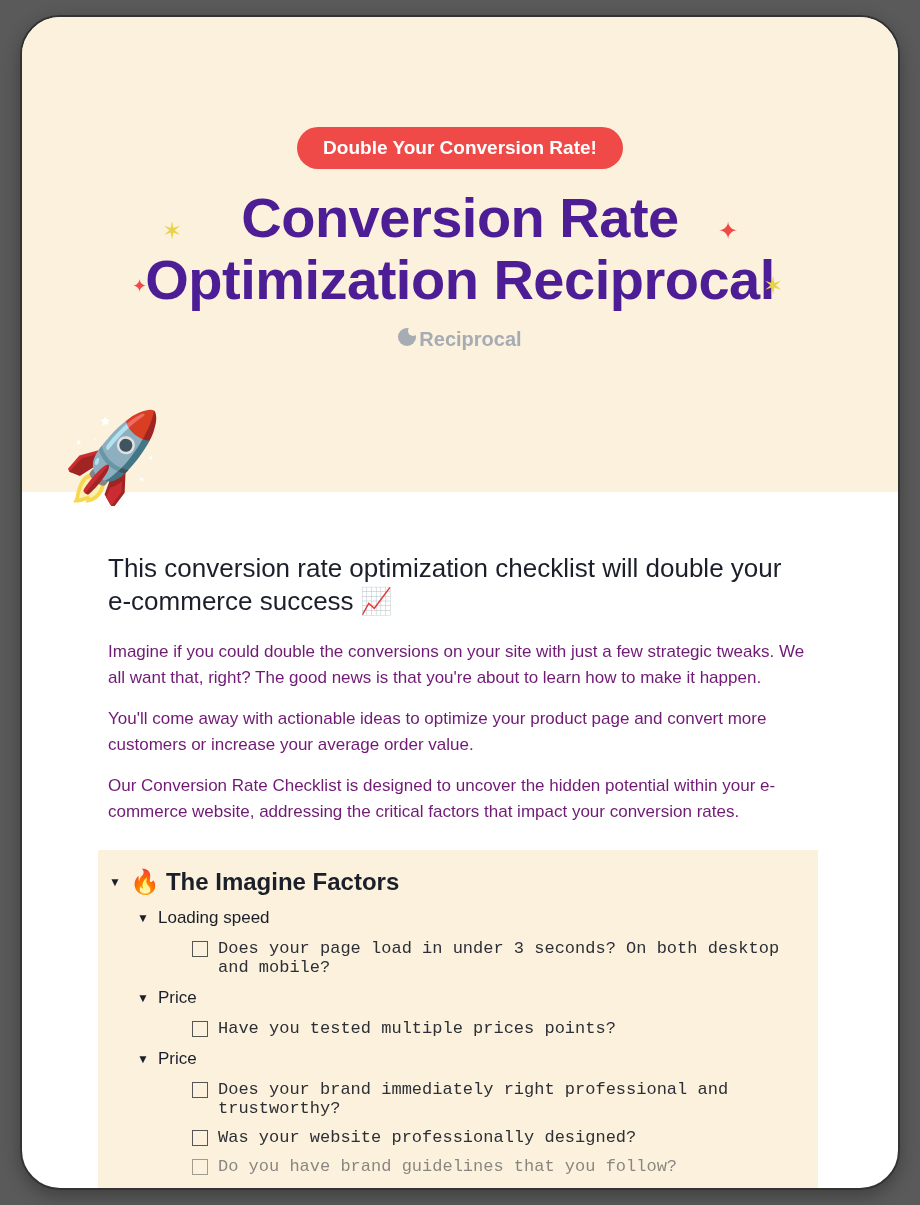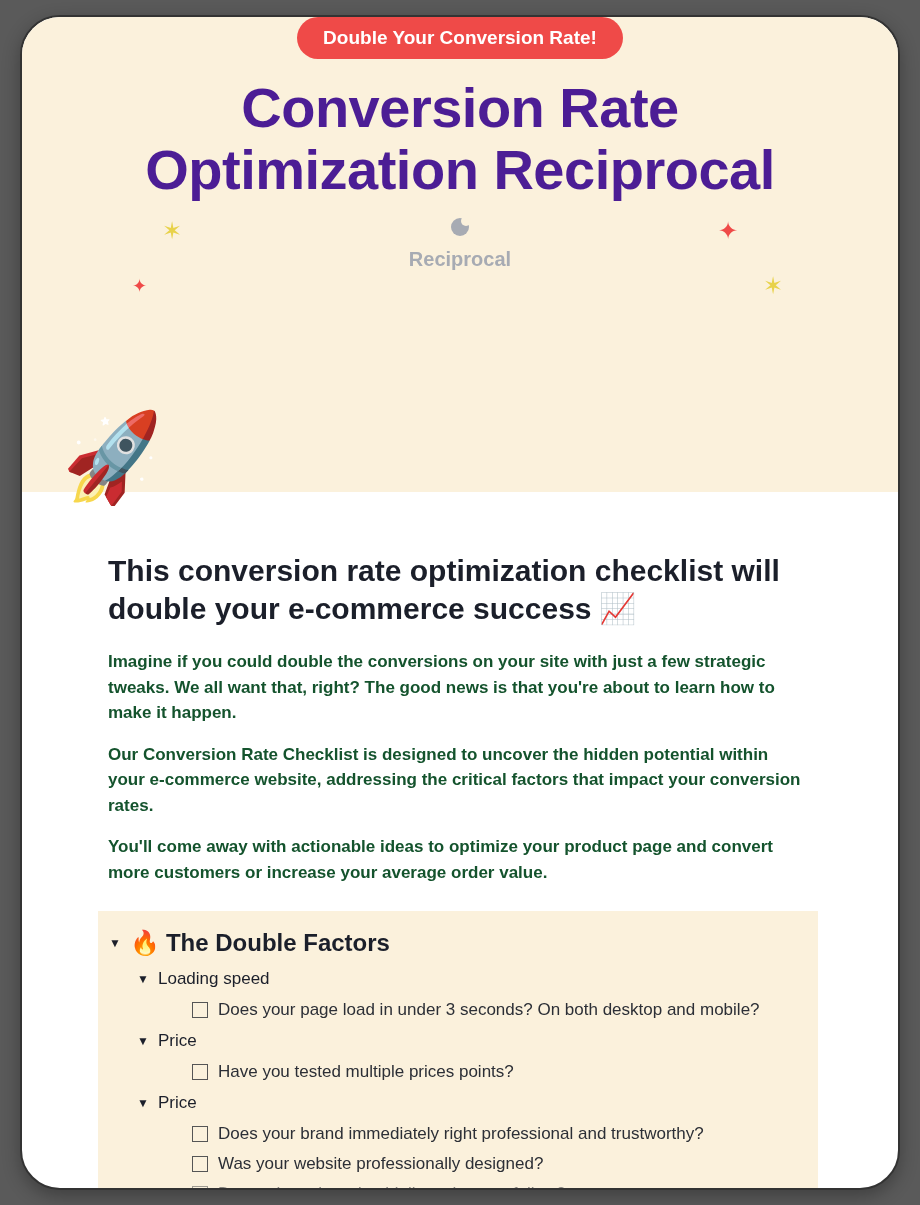--- a/index.html
+++ b/index.html
@@ -21,20 +21,21 @@
     border-radius: 40px;
     border: 2px solid #333;
     box-shadow: 0 6px 18px rgba(0,0,0,.3);
     overflow: hidden;
     position: relative;
   }
   .hero {
     background: #fbf1dc;
     height: 475px;
     position: relative;
+    padding-top: 110px;
     text-align: center;
   }
   .pill {
     display: inline-block;
     background: #ef4a48;
     color: #fff;
     font-weight: 600;
     font-size: 19px;
     padding: 10px 26px;
     border-radius: 999px;
@@ -43,26 +44,25 @@
   .hero-title {
     font-size: 56px;
     font-weight: 800;
     color: #4c1d95;
     line-height: 1.1;
     letter-spacing: -0.5px;
   }
   .brand {
     margin-top: 18px;
     display: inline-flex;
-    align-items: center;
-    gap: 12px;
+    align-items: flex-start;
+    gap: 3px;
     color: #a7abb3;
     font-weight: 600;
     font-size: 20px;
-    flex-direction: column;
   }
   .brand-icon {
     width: 18px; height: 18px;
     border-radius: 50%;
     background: #a7abb3;
     position: relative;
   }
   .brand-icon::after {
     content: "";
     position: absolute;
@@ -82,31 +82,30 @@
     top: 400px;
     font-size: 84px;
     transform: rotate(-5deg);
     line-height: 1;
   }
   .content {
     padding: 60px 90px 0 86px;
     color: #1b1f2a;
   }
   .headline {
-    font-size: 30px;
-    font-weight: 700;
+    font-size: 26px;
+    font-weight: 400;
     line-height: 1.25;
     margin-bottom: 22px;
   }
   .para {
     font-size: 17px;
     line-height: 1.5;
-    color: #14532d;
+    color: #701a75;
     margin-bottom: 16px;
-    font-weight: bold;
   }
   .checklist-block {
     margin: 26px -10px 0 -10px;
     background: #fbf1dc;
     padding: 12px 10px 40px 10px;
   }
   .section-row {
     display: flex;
     align-items: center;
     gap: 8px;
@@ -134,20 +133,21 @@
     font-size: 17px;
   }
   .item-row {
     display: flex;
     align-items: flex-start;
     gap: 10px;
     padding: 5px 0 5px 0;
     margin-left: 56px;
     font-size: 17px;
     color: #2c2f36;
+    font-family: Liberation Mono, monospace;
   }
   .checkbox {
     width: 16px; height: 16px;
     border: 1.5px solid #555;
     flex: 0 0 16px;
     margin-top: 2px;
     background: transparent;
   }
   .cutoff {
     position: absolute;
@@ -174,29 +174,29 @@
     <span class="sparkle s1">✶</span>
     <span class="sparkle s2">✦</span>
     <span class="sparkle s3">✦</span>
     <span class="sparkle s4">✶</span>
     <span class="rocket">🚀</span>
   </div>
 
   <div class="content">
     <h2 class="headline">This conversion rate optimization checklist will double your e-commerce success 📈</h2>
     <p class="para">Imagine if you could double the conversions on your site with just a few strategic tweaks. We all want that, right? The good news is that you're about to learn how to make it happen.</p>
+    <p class="para">You'll come away with actionable ideas to optimize your product page and convert more customers or increase your average order value.</p>
     <p class="para">Our Conversion Rate Checklist is designed to uncover the hidden potential within your e-commerce website, addressing the critical factors that impact your conversion rates.</p>
-    <p class="para">You'll come away with actionable ideas to optimize your product page and convert more customers or increase your average order value.</p>
 
     <div class="checklist-block">
       <div class="section-row">
         <span class="tri">▼</span>
         <span class="section-title">
           <span>🔥</span>
-          <span>The Double Factors</span>
+          <span>The Imagine Factors</span>
         </span>
       </div>
 
       <div class="sub">
         <div class="section-row">
           <span class="tri">▼</span>
           <span class="sub-title">Loading speed</span>
         </div>
         <div class="item-row">
           <span class="checkbox"></span>

